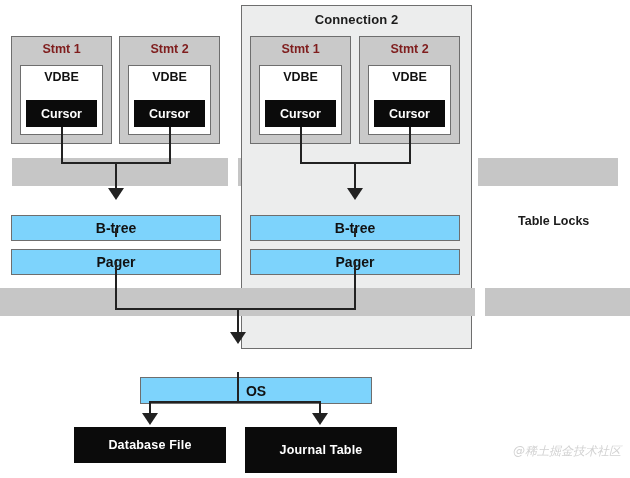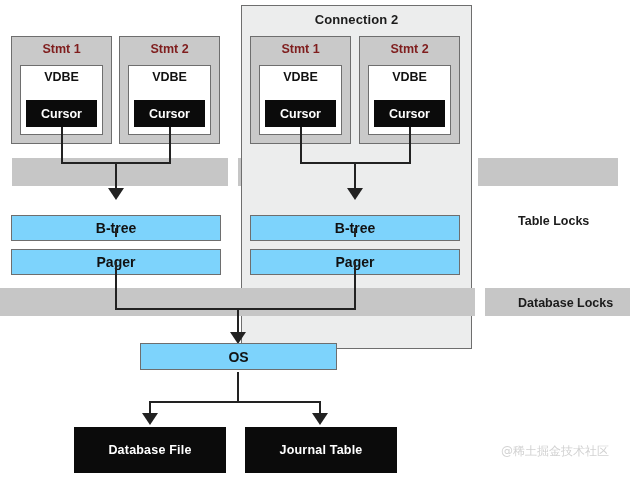--- a/index.html
+++ b/index.html
@@ -183,35 +183,34 @@
   <div class="abs hline" style="left:300px; top:162px; width:111px;"></div>
   <div class="abs vline" style="left:354px; top:162px; height:28px;"></div>
   <div class="abs arrow-down" style="left:347px; top:188px;"></div>
 
   <div class="abs white-box" style="left:250px; top:202px; width:210px; height:26px;">B-tree</div>
   <div class="abs white-box" style="left:250px; top:236px; width:210px; height:26px;">Pager</div>
   <div class="abs vline" style="left:354px; top:228px; height:9px;"></div>
 
   <div class="abs lock-band" style="left:0px; top:288px; width:630px; height:28px;"></div>
   <div class="abs" style="left:475px; top:283px; width:10px; height:38px; background:#ffffff;"></div>
-  <div class="abs lock-label" style="left:518px; top:296px;">Database Locks</div>
 
   <div class="abs vline" style="left:115px; top:262px; height:48px;"></div>
   <div class="abs vline" style="left:354px; top:262px; height:48px;"></div>
   <div class="abs hline" style="left:115px; top:308px; width:241px;"></div>
   <div class="abs vline" style="left:237px; top:308px; height:26px;"></div>
   <div class="abs arrow-down" style="left:230px; top:332px;"></div>
 
-  <div class="abs white-box" style="left:140px; top:330px; width:197px; height:27px;">OS</div>
+  <div class="abs white-box" style="left:140px; top:364px; width:232px; height:27px;">OS</div>
 
   <div class="abs vline" style="left:237px; top:372px; height:31px;"></div>
   <div class="abs hline" style="left:149px; top:401px; width:172px;"></div>
   <div class="abs vline" style="left:149px; top:401px; height:14px;"></div>
   <div class="abs arrow-down" style="left:142px; top:413px;"></div>
   <div class="abs vline" style="left:319px; top:401px; height:14px;"></div>
   <div class="abs arrow-down" style="left:312px; top:413px;"></div>
 
-  <div class="abs black-box" style="left:74px; top:427px; width:152px; height:46px;">Database File</div>
+  <div class="abs black-box" style="left:74px; top:427px; width:152px; height:36px;">Database File</div>
   <div class="abs black-box" style="left:245px; top:427px; width:152px; height:46px;">Journal Table</div>
 
-  <div class="watermark" style="left:501px; top:443px;">@稀土掘金技术社区</div>
+  <div class="watermark" style="left:513px; top:443px;font-style:italic;">@稀土掘金技术社区</div>
 
 </div>
 
 </body></html>

